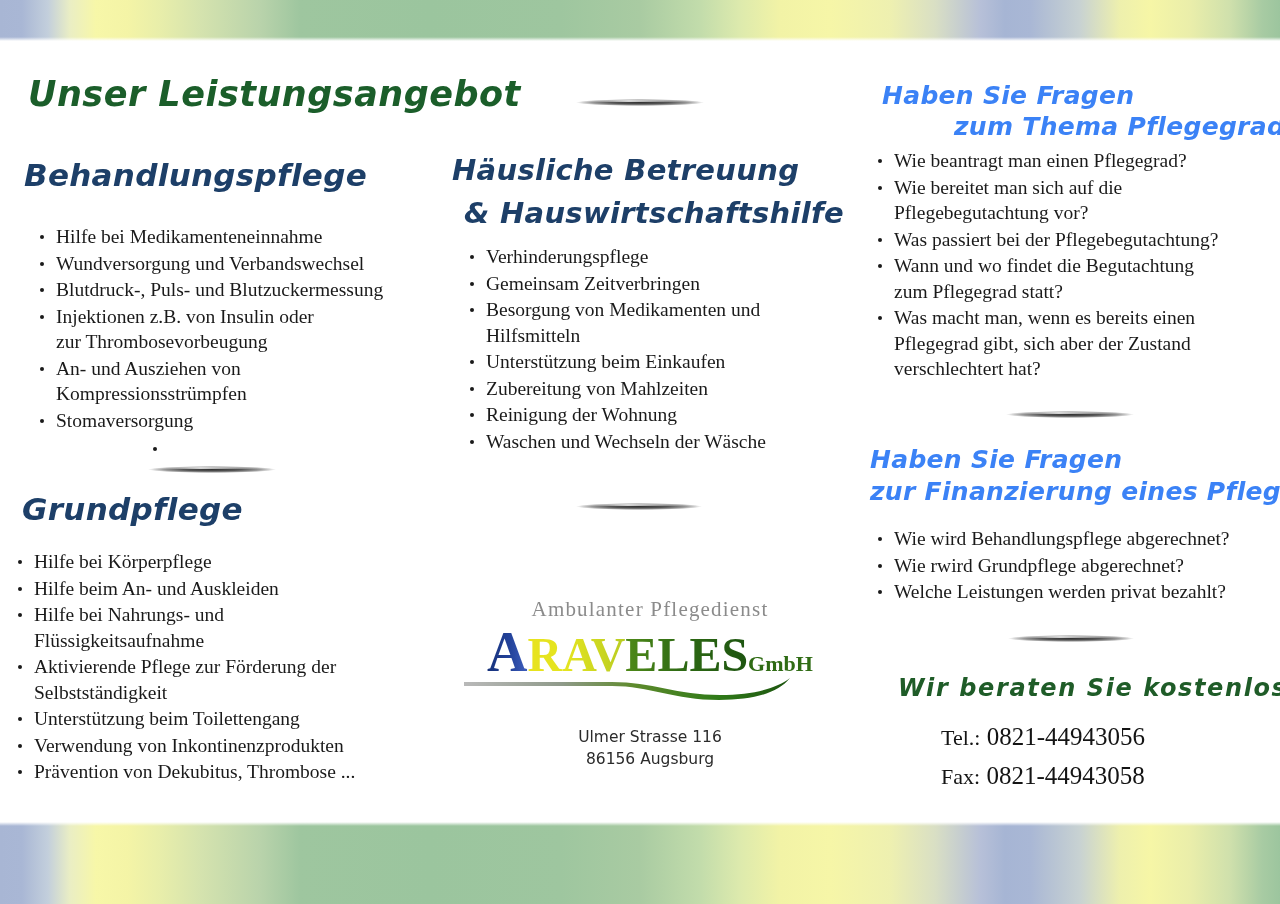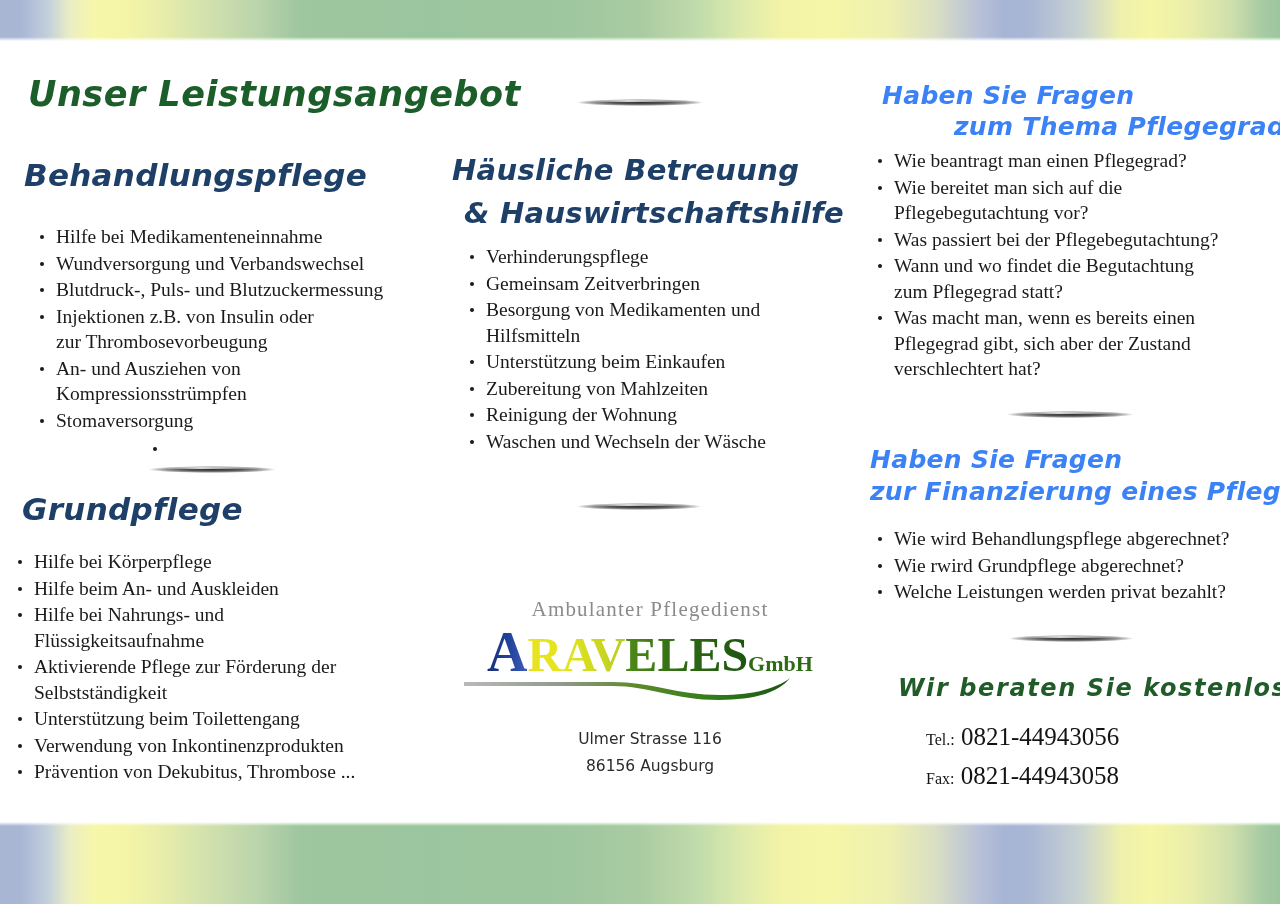--- a/index.html
+++ b/index.html
@@ -252,32 +252,32 @@
     left: 22px;
     top: 52px;
     width: 330px;
     height: 26px;
     overflow: visible;
   }
   .logo-address {
     font-family: "DejaVu Sans", sans-serif;
     font-size: 15.5px;
     color: #2b2b2b;
-    line-height: 27px;
+    line-height: 22px;
     white-space: pre-line;
   }
 
   
   .contact-line {
     font-family: "Liberation Serif", serif;
     font-size: 25px;
     color: #141414;
     white-space: nowrap;
   }
-  .contact-label { font-size: 16px; }
+  .contact-label { font-size: 22px; margin-left: 15px; }
 </style>
 </head>
 <body>
 
 <div class="band band-top"></div>
 <div class="band band-bottom"></div>
 
 <div class="page">
 
   <div class="col col-left">

